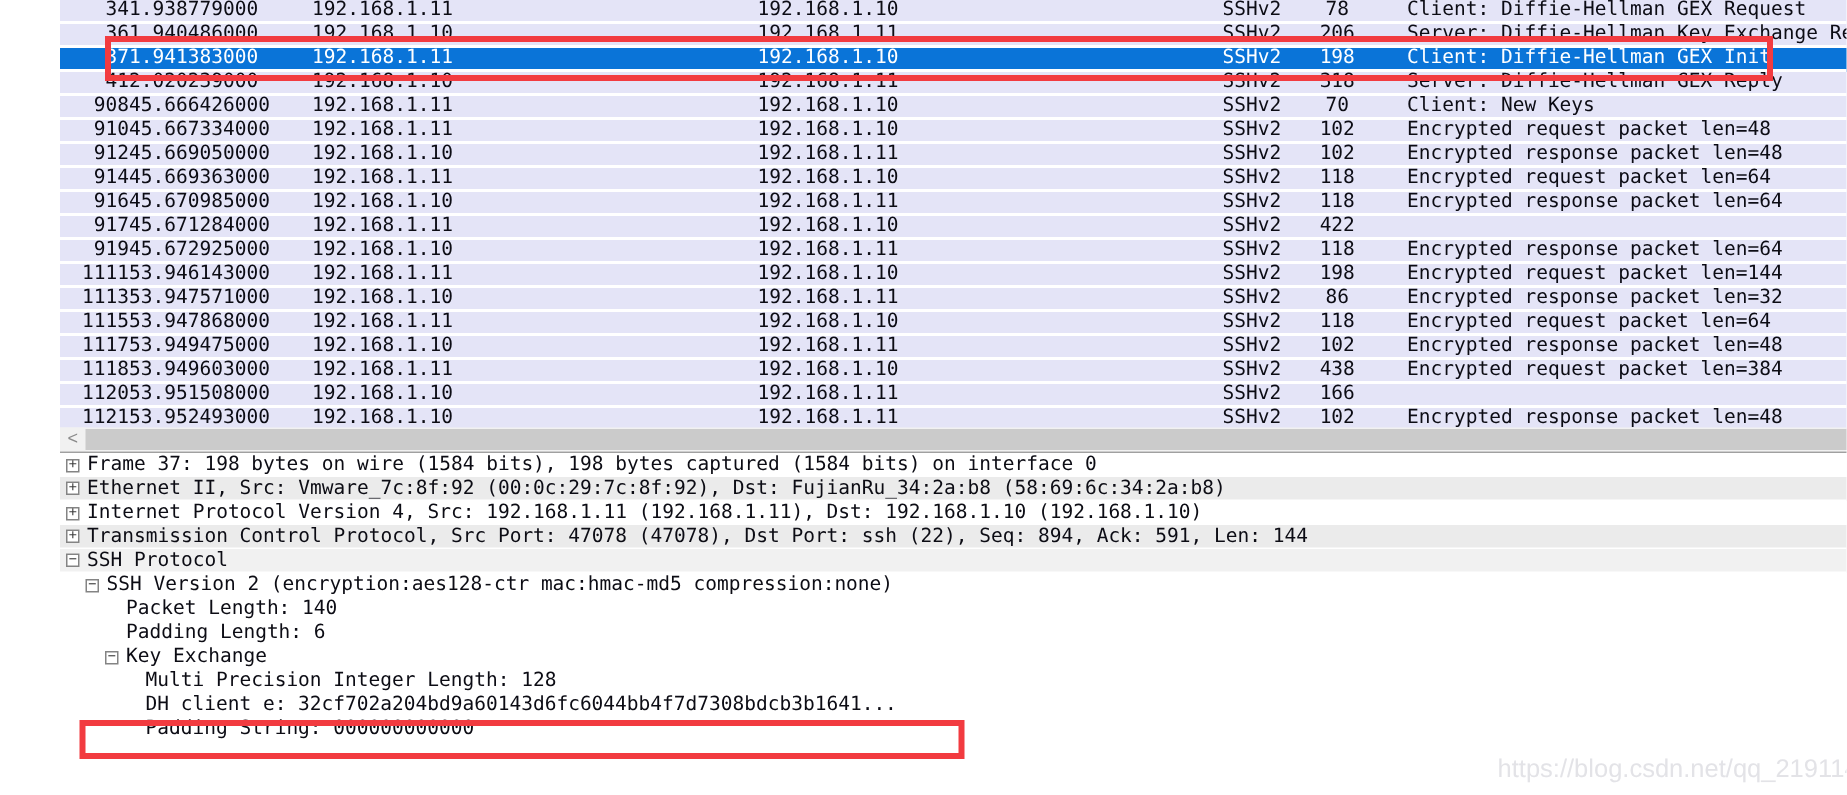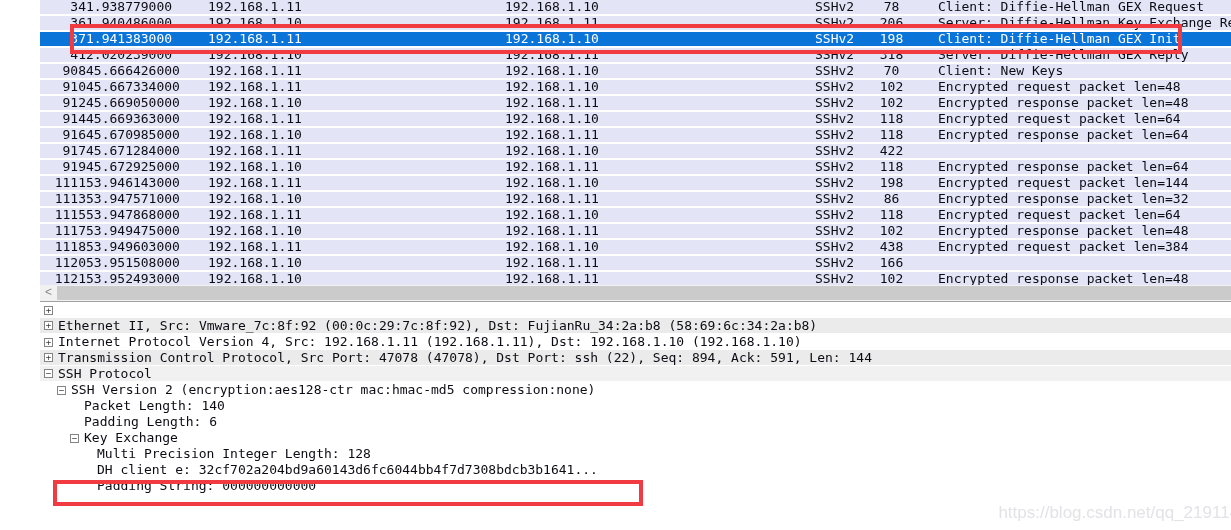--- a/index.html
+++ b/index.html
@@ -250,20 +250,21 @@
     <div class="arrow-btn">
       <span>&lt;</span>
     </div>
     <div class="thumb"></div>
   </div>
 
   <div class="detail-pane" id="detail-pane">
       <div class="detail-row">
         <span class="indent" style="width: 4px;"></span>
         <span class="expander">+</span>
+        <span>Frame 37: 198 bytes on wire (1584 bits), 198 bytes captured (1584 bits) on interface 0</span>
       </div>
       <div class="detail-row shade1">
         <span class="indent" style="width: 4px;"></span>
         <span class="expander">+</span>
         <span>Ethernet II, Src: Vmware_7c:8f:92 (00:0c:29:7c:8f:92), Dst: FujianRu_34:2a:b8 (58:69:6c:34:2a:b8)</span>
       </div>
       <div class="detail-row">
         <span class="indent" style="width: 4px;"></span>
         <span class="expander">+</span>
         <span>Internet Protocol Version 4, Src: 192.168.1.11 (192.168.1.11), Dst: 192.168.1.10 (192.168.1.10)</span>

